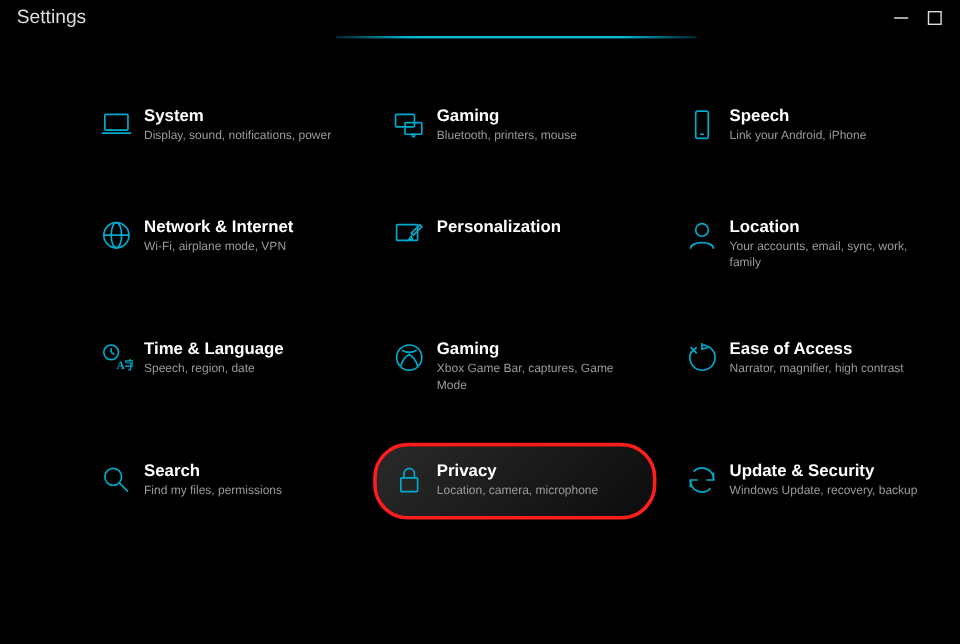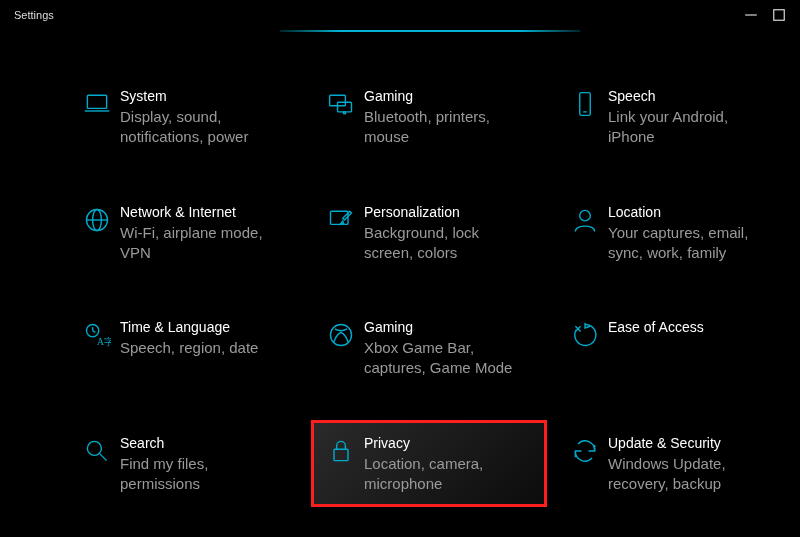--- a/index.html
+++ b/index.html
@@ -18,21 +18,21 @@
       position: relative;
     }
     .titlebar {
       height: 30px;
       display: flex;
       align-items: center;
       justify-content: space-between;
       padding: 0 8px;
     }
     .titlebar .title {
-      font-size: 11px;
+      font-size: 16px;
       color: #ddd;
       padding-left: 6px;
     }
     .winctrls {
       display: flex;
       gap: 14px;
       align-items: center;
       padding-right: 6px;
     }
     .winctrl {
@@ -68,49 +68,51 @@
       padding: 8px 10px 10px 6px;
       cursor: pointer;
       position: relative;
     }
     .tile.highlighted {
       background: linear-gradient(135deg, #2a2a2a, #0c0c0c);
       outline: 3px solid #ff1e1e;
       outline-offset: 0;
       padding: 12px 10px 6px 6px;
       margin-top: -4px;
+      border-radius: 26px;
     }
     .tile .icon {
       flex: 0 0 42px;
       height: 36px;
       display: flex;
       align-items: flex-start;
       justify-content: center;
       color: #a16207;
       padding-top: 2px;
+      font-weight: bold;
     }
     .icon svg {
       width: 28px;
       height: 28px;
       stroke: #00aacc;
       fill: none;
       stroke-width: 1.6;
     }
     .tile .txt {
       flex: 1;
       padding-left: 2px;
     }
     .tile .name {
       font-size: 14px;
       color: #fff;
       margin-bottom: 3px;
-      font-weight: 400;
+      font-weight: 700;
     }
     .tile .desc {
-      font-size: 15px;
+      font-size: 10px;
       color: #9a9a9a;
       line-height: 1.35;
       max-width: 160px;
     }
   </style>
 </head>
 <body>
 
 <div class="titlebar">
   <span class="title">Settings</span>
@@ -189,35 +191,34 @@
   <div class="tile">
     <span class="icon">
       <svg viewBox="0 0 32 32">
           <rect x="4" y="6" width="20" height="15" rx="1"></rect>
           <path d="M18 14 L26 6 L28 8 L20 16 Z"></path>
           <path d="M18 17 L15 21 L19 20 Z"></path>
         </svg>
     </span>
     <div class="txt">
       <div class="name">Personalization</div>
-      <div class="desc">Background, lock screen, colors</div>
     </div>
   </div>
 
 
   <div class="tile">
     <span class="icon">
       <svg viewBox="0 0 32 32">
           <circle cx="16" cy="11" r="6"></circle>
           <path d="M5 29 C5 21 27 21 27 29"></path>
         </svg>
     </span>
     <div class="txt">
       <div class="name">Location</div>
-      <div class="desc">Your captures, email, sync, work, family</div>
+      <div class="desc">Your accounts, email, sync, work, family</div>
     </div>
   </div>
 
   <div class="tile">
     <span class="icon">
       <svg viewBox="0 0 32 32">
           <circle cx="11" cy="11" r="7"></circle>
           <line x1="11" y1="7" x2="11" y2="11"></line>
           <line x1="11" y1="11" x2="14" y2="13"></line>
           <text x="16" y="27" font-size="11" fill="#00aacc" stroke="none" font-family="Segoe UI">A字</text>
@@ -247,20 +248,21 @@
     <span class="icon">
       <svg viewBox="0 0 32 32">
           <path d="M6 10 A12 12 0 1 0 16 4"></path>
           <polyline points="16,2 16,8 22,6"></polyline>
           <line x1="5" y1="6" x2="11" y2="12"></line>
           <line x1="11" y1="6" x2="5" y2="12"></line>
         </svg>
     </span>
     <div class="txt">
       <div class="name">Ease of Access</div>
+      <div class="desc">Narrator, magnifier, high contrast</div>
     </div>
   </div>
 
   <div class="tile">
     <span class="icon">
       <svg viewBox="0 0 32 32">
           <circle cx="13" cy="13" r="8"></circle>
           <line x1="19" y1="19" x2="27" y2="27"></line>
         </svg>
     </span>

